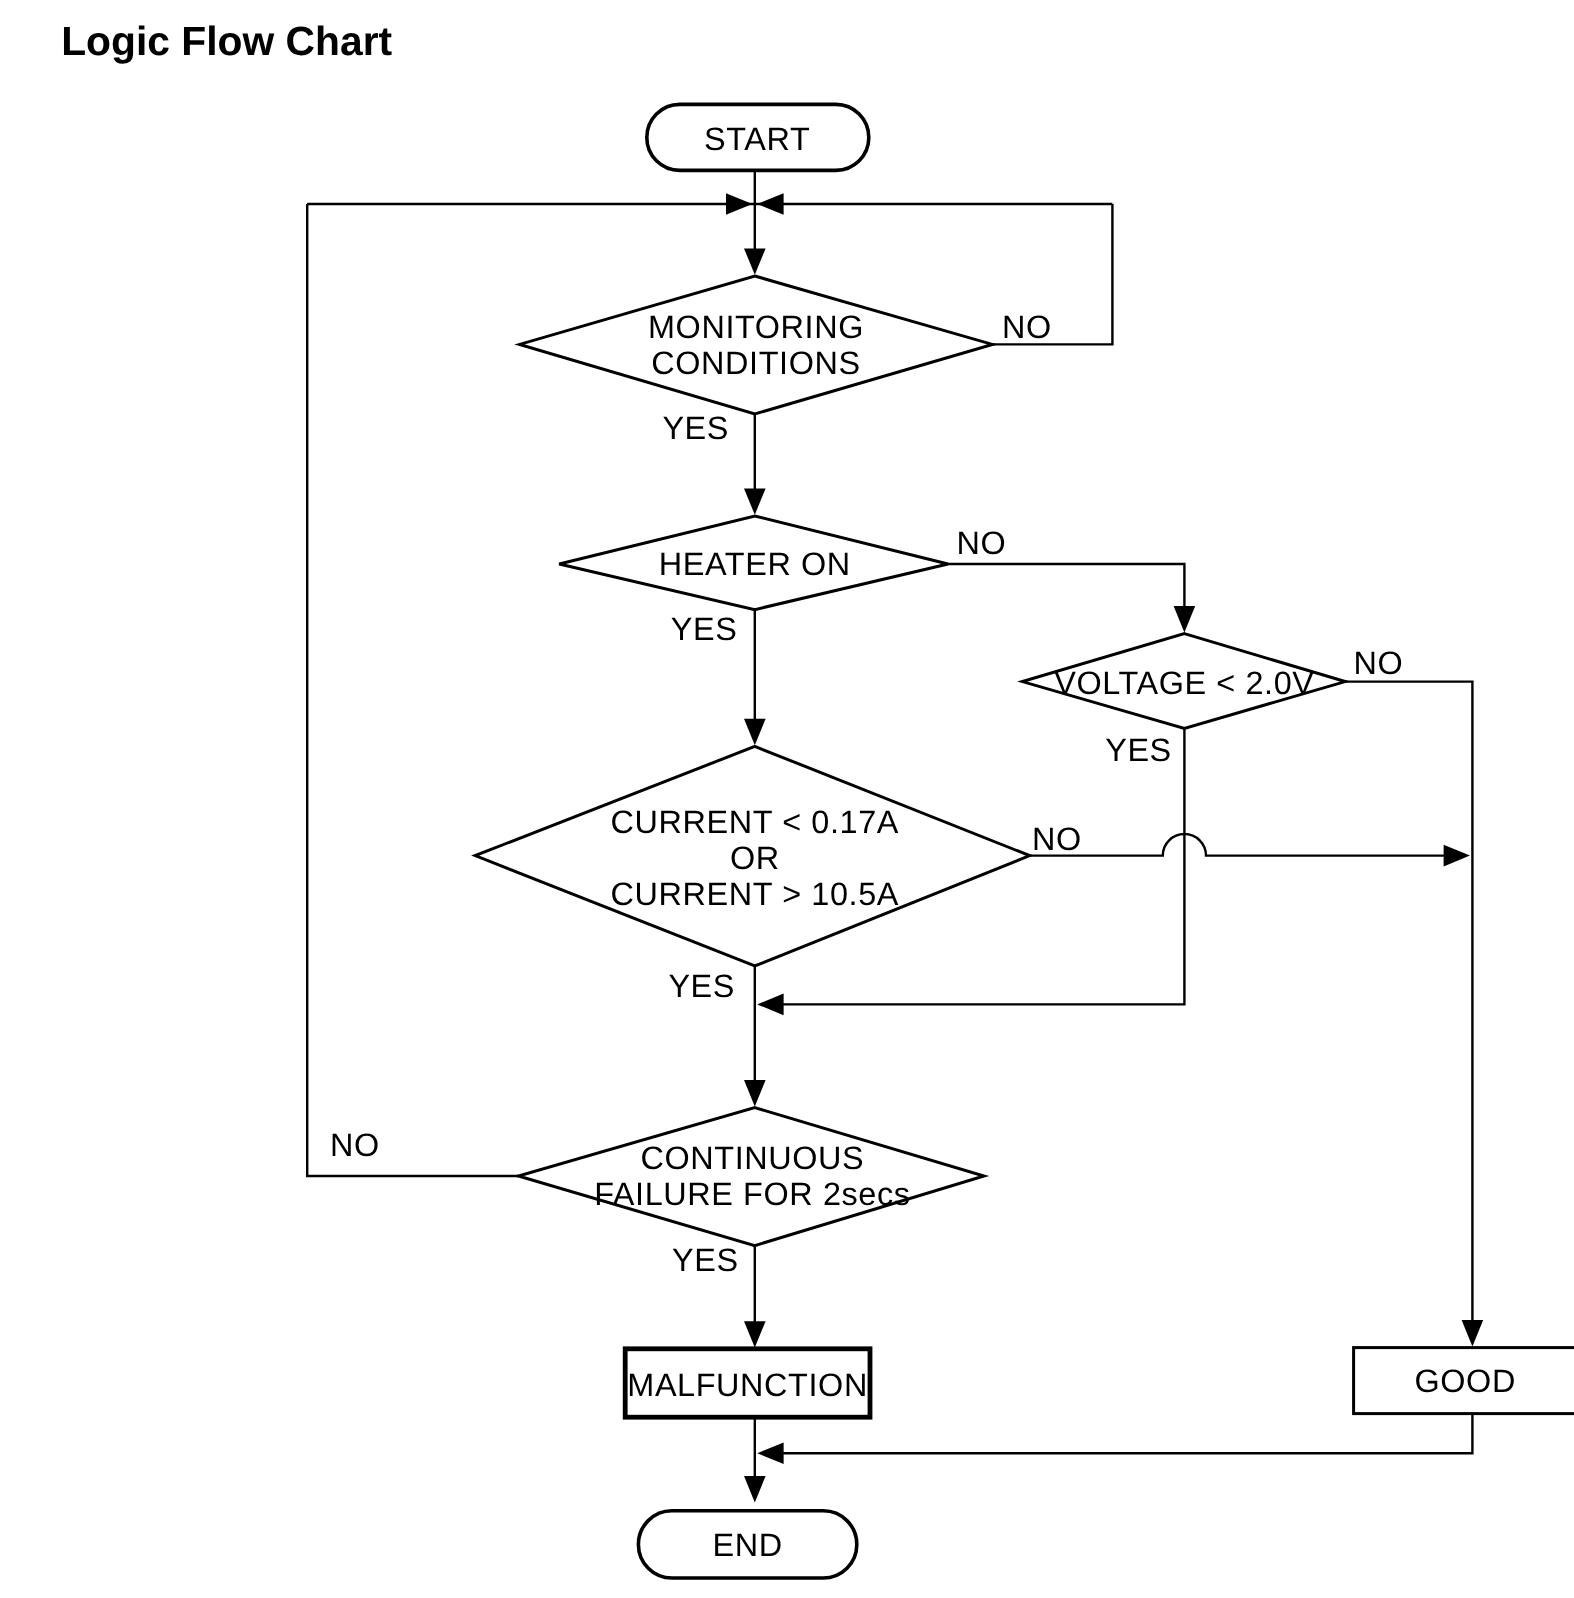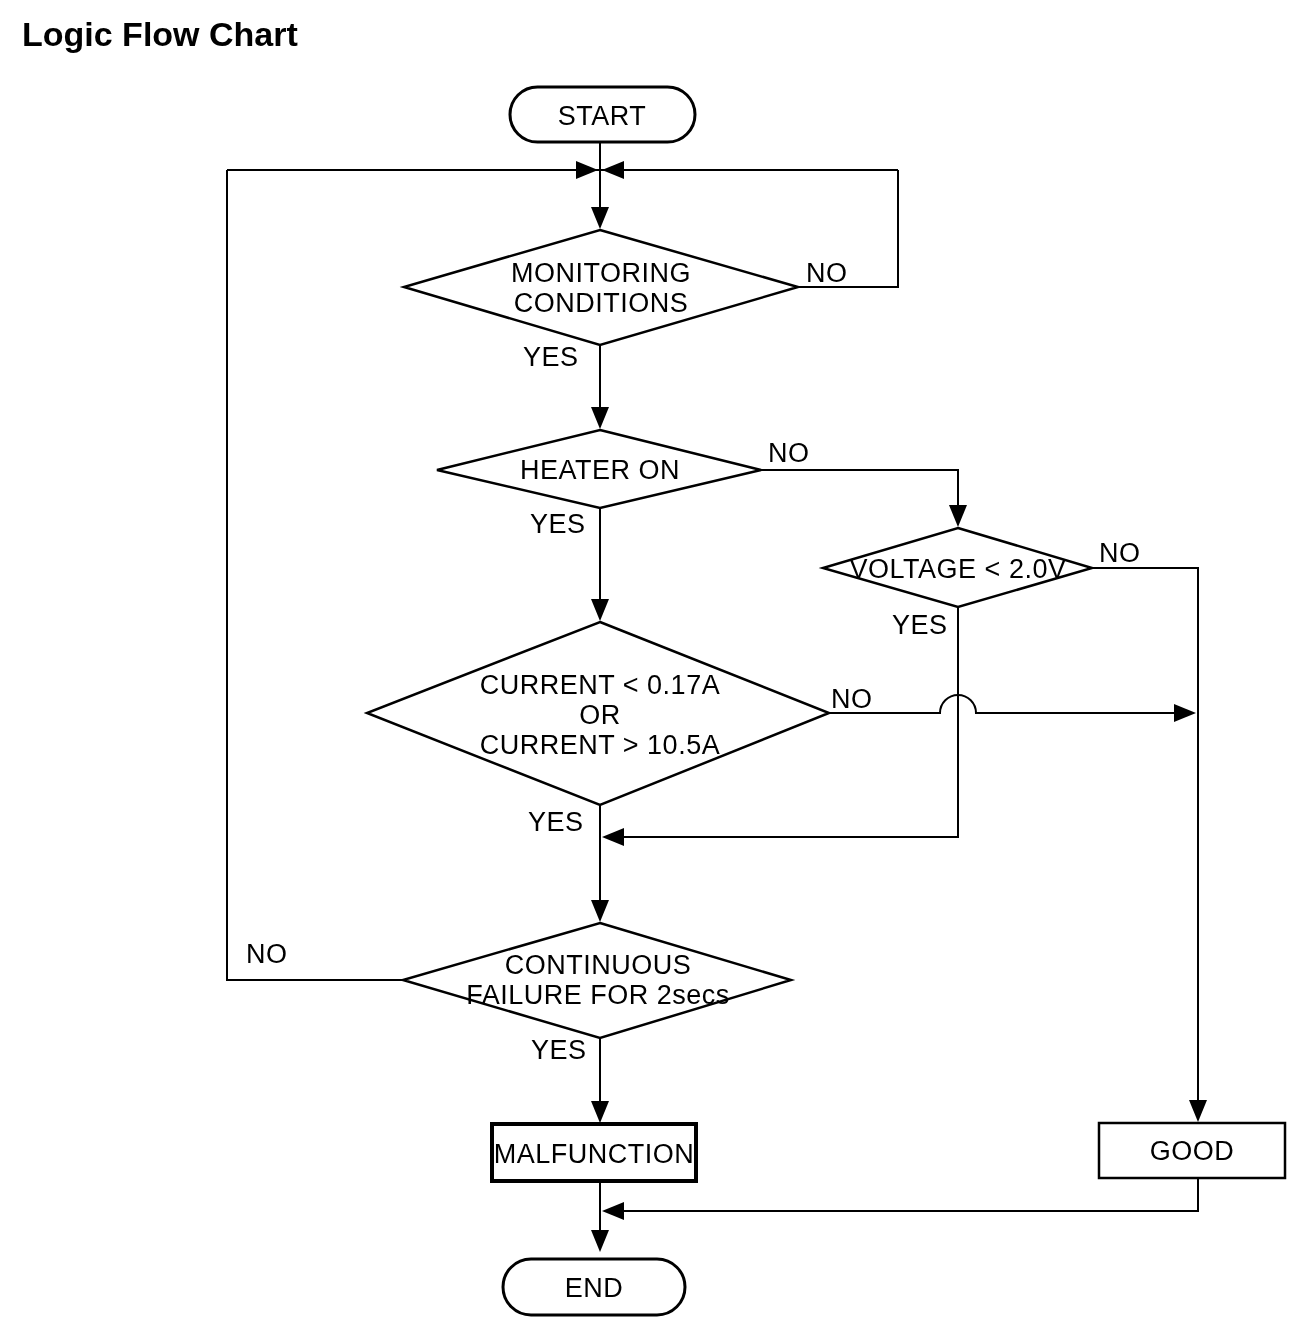--- a/index.html
+++ b/index.html
@@ -2,21 +2,21 @@
 <html style="--ink: #000000; --paper: #ffffff;"><head>
 <meta charset="utf-8">
 <style>
   :root { --ink: #000000; --paper: #ffffff; }
   html, body {
     margin: 0; padding: 0;
     background: var(--paper);
     width: 1312px; height: 1332px;
     font-family: "Liberation Sans", sans-serif;
   }
-  #canvas-wrap { position: relative; width: 1096px; height: 1332px; }
+  #canvas-wrap { position: relative; width: 1096px; height: 1332px; padding-left: 29px; }
   svg { display: block; }
   svg text {
     font-family: "Liberation Sans", sans-serif;
     fill: var(--ink);
   }
   .title-text { font-size: 34px; font-weight: bold; letter-spacing: 0px; }
   .node-label { font-size: 27px; text-anchor: middle; letter-spacing: 0.5px; }
   .edge-label { font-size: 27px; text-anchor: start; letter-spacing: 0.5px; }
   .shape { fill: var(--paper); stroke: var(--ink); stroke-width: 2.5; }
   .shape-thick { stroke-width: 4; }

